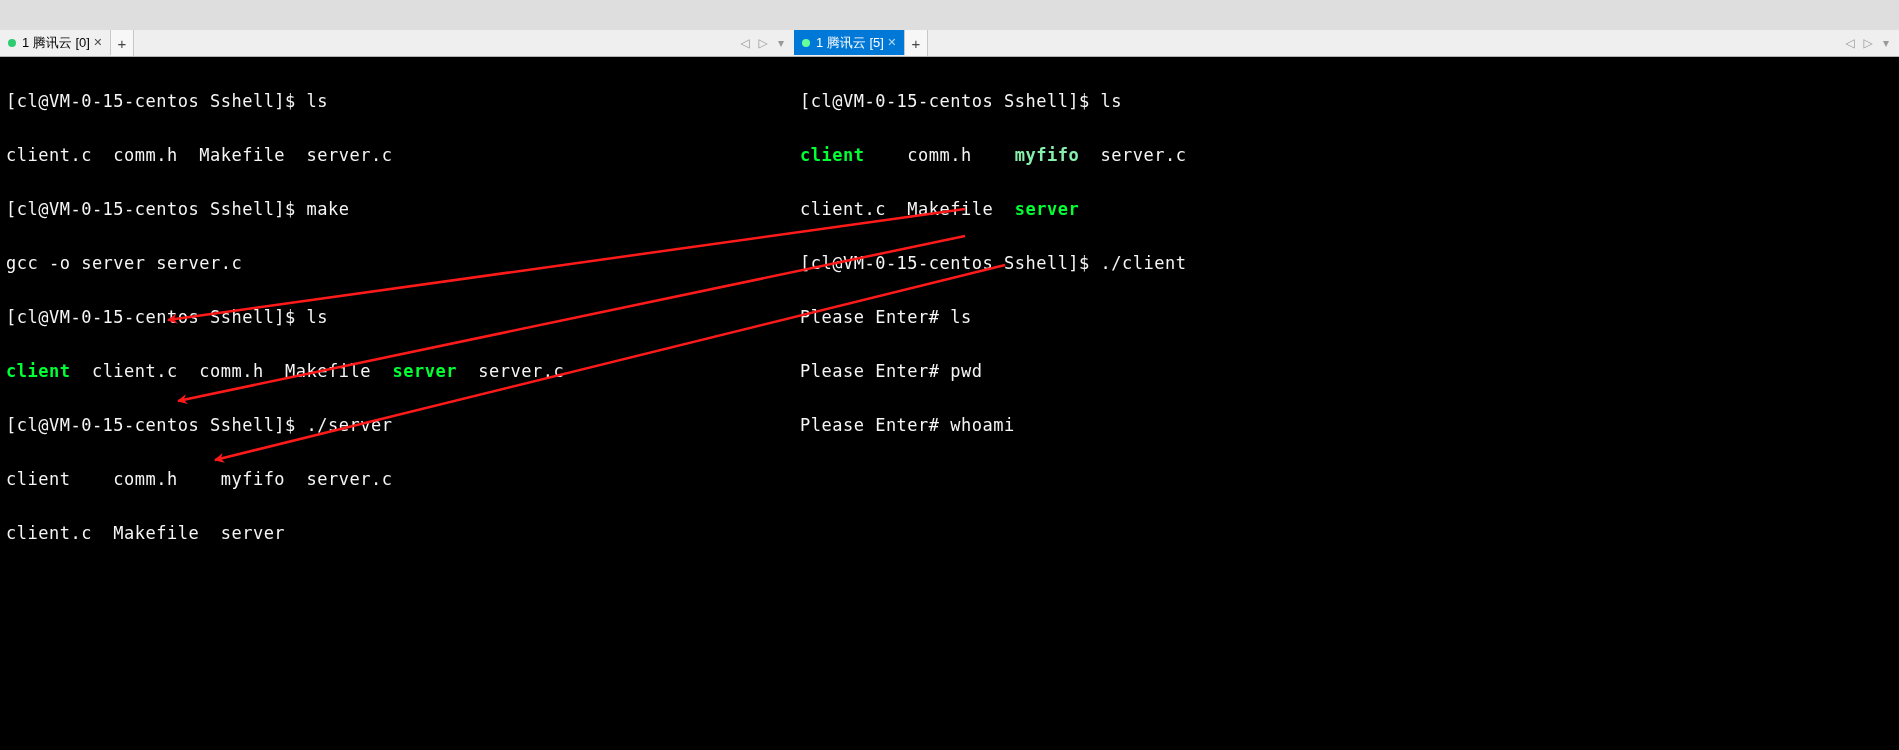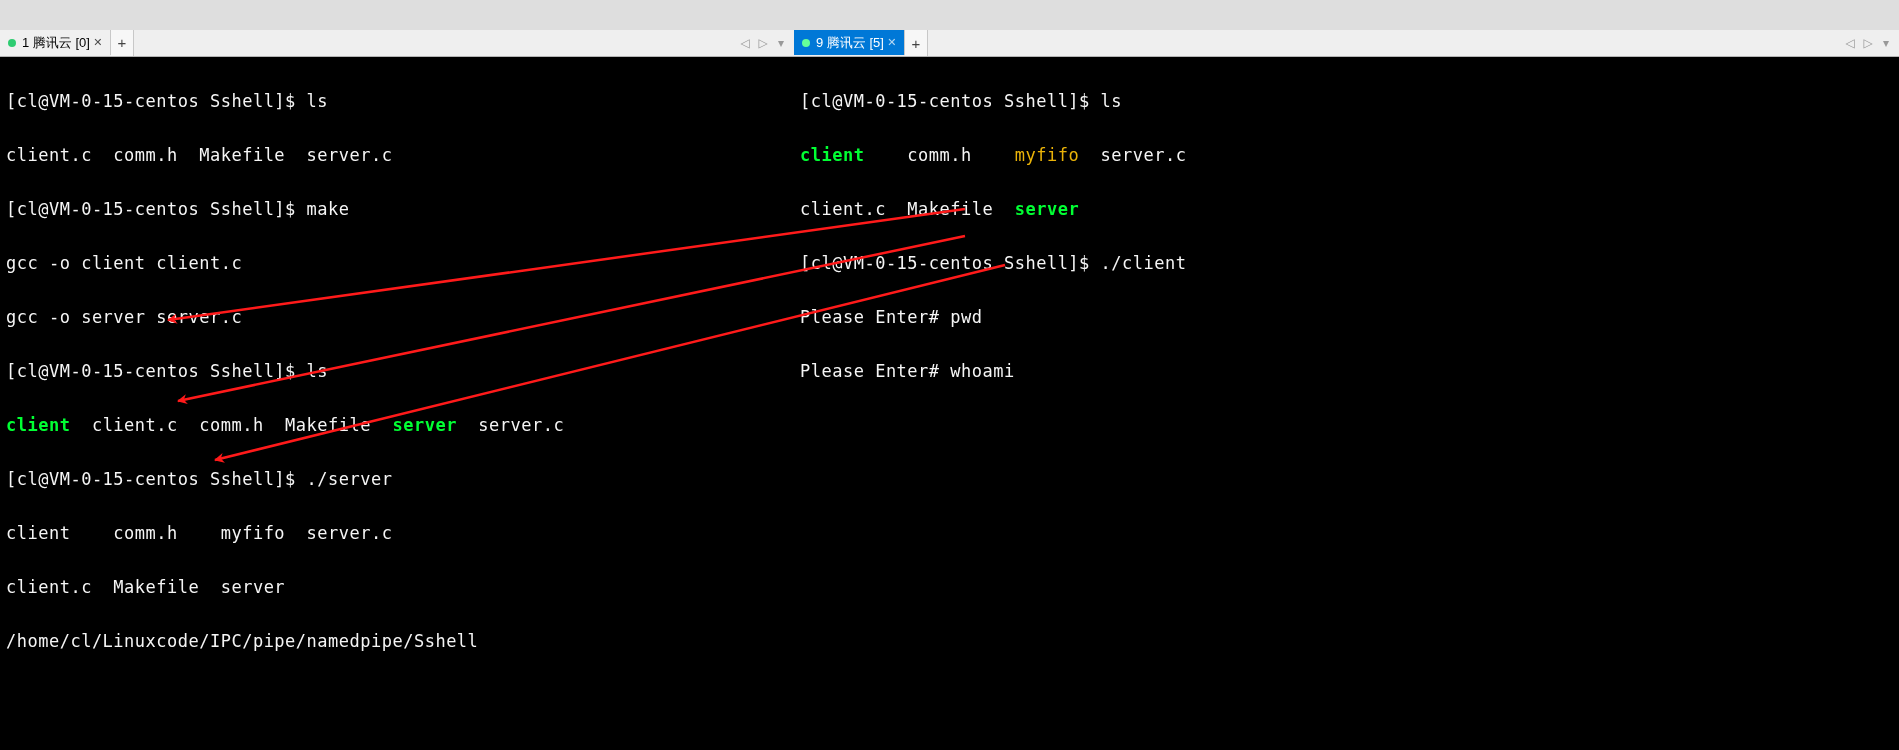--- a/index.html
+++ b/index.html
@@ -107,21 +107,21 @@
     font-family:"DejaVu Sans Mono","Consolas","Menlo",monospace;
     font-size:17px;
     line-height:27px;
     letter-spacing:0.5px;
     position:relative;
     overflow:hidden;
     white-space:pre;
   }
   .term .row{display:block;white-space:pre;}
   .exec-green{color:#00ff33;font-weight:bold;}
-  .fifo-yellow{color:#eab308;font-weight:normal;}
+  .fifo-yellow{color:#86efac;font-weight:bold;}
   .cursor{
     display:inline-block;
     width:12px;height:22px;
     background:#00ff33;
     vertical-align:text-bottom;
   }
 
   
   svg.arrows{
     position:absolute;
@@ -146,56 +146,55 @@
         <span>◁</span>
         <span>▷</span>
         <span>▾</span>
       </div>
     </div>
 
     <div class="term">
 <span class="row"><span>[cl@VM-0-15-centos Sshell]$ </span><span>ls</span></span>
 <span class="row">client.c  comm.h  Makefile  server.c</span>
 <span class="row"><span>[cl@VM-0-15-centos Sshell]$ </span><span>make</span></span>
-<span class="row">gcc -o client client.c</span>
 <span class="row">gcc -o server server.c</span>
 <span class="row"><span>[cl@VM-0-15-centos Sshell]$ </span><span>ls</span></span>
 <span class="row"><span class="exec-green">client</span><span>  client.c  comm.h  Makefile  </span><span class="exec-green">server</span><span>  server.c</span></span>
 <span class="row"><span>[cl@VM-0-15-centos Sshell]$ </span><span>./server</span></span>
 <span class="row">client    comm.h    myfifo  server.c</span>
 <span class="row">client.c  Makefile  server</span>
-<span class="row">/home/cl/Linuxcode/IPC/pipe/namedpipe/Sshell</span>
 
 
 
     </div>
   </div>
 
   <div class="vsep"></div>
 
   <div class="pane right">
     <div class="tabbar">
       <div class="tab active">
         <span class="dot"></span>
-        <span>9 腾讯云 [5]</span>
+        <span>1 腾讯云 [5]</span>
         <span class="close">✕</span>
       </div>
       <div class="addtab">+</div>
       <div class="navarrows">
         <span>◁</span>
         <span>▷</span>
         <span>▾</span>
       </div>
     </div>
 
     <div class="term">
 <span class="row"><span>[cl@VM-0-15-centos Sshell]$ </span><span>ls</span></span>
 <span class="row"><span class="exec-green">client</span><span>    comm.h    </span><span class="fifo-yellow">myfifo</span><span>  server.c</span></span>
 <span class="row"><span>client.c  Makefile  </span><span class="exec-green">server</span></span>
 <span class="row"><span>[cl@VM-0-15-centos Sshell]$ </span><span>./client</span></span>
+<span class="row">Please Enter# ls</span>
 <span class="row">Please Enter# pwd</span>
 <span class="row">Please Enter# whoami</span>
     </div>
   </div>
 
   <svg class="arrows" width="1899" height="750">
     <defs>
       <marker id="ahead" markerWidth="12" markerHeight="12" refX="9" refY="5" orient="auto" markerUnits="userSpaceOnUse">
         <path d="M0,0 L10,5 L0,10 L3,5 Z" fill="#ff1a1a"></path>
       </marker>

